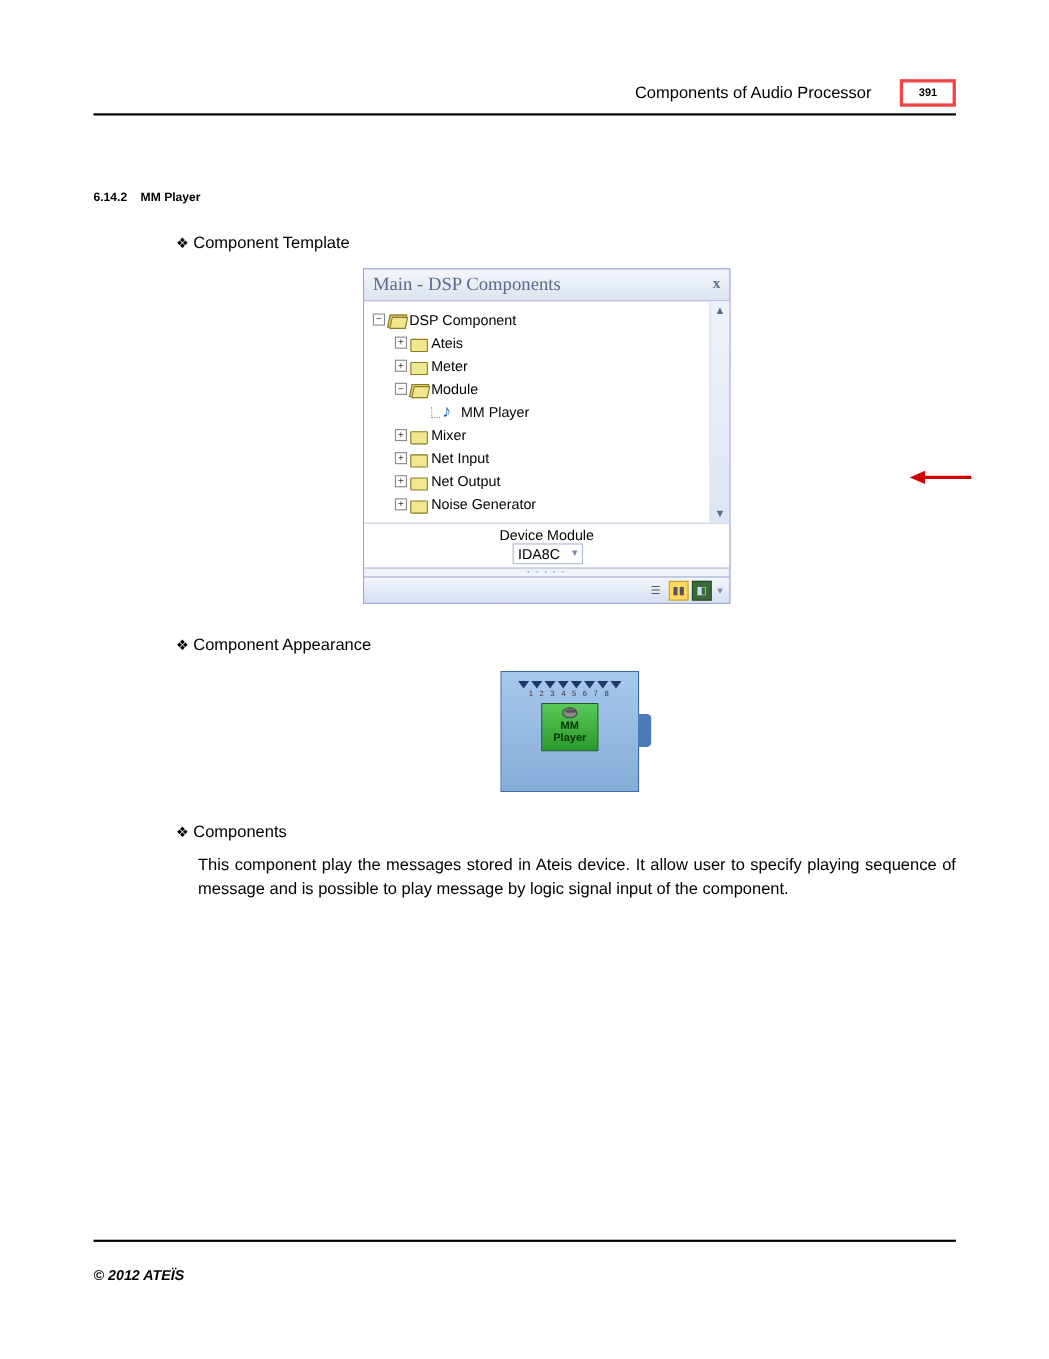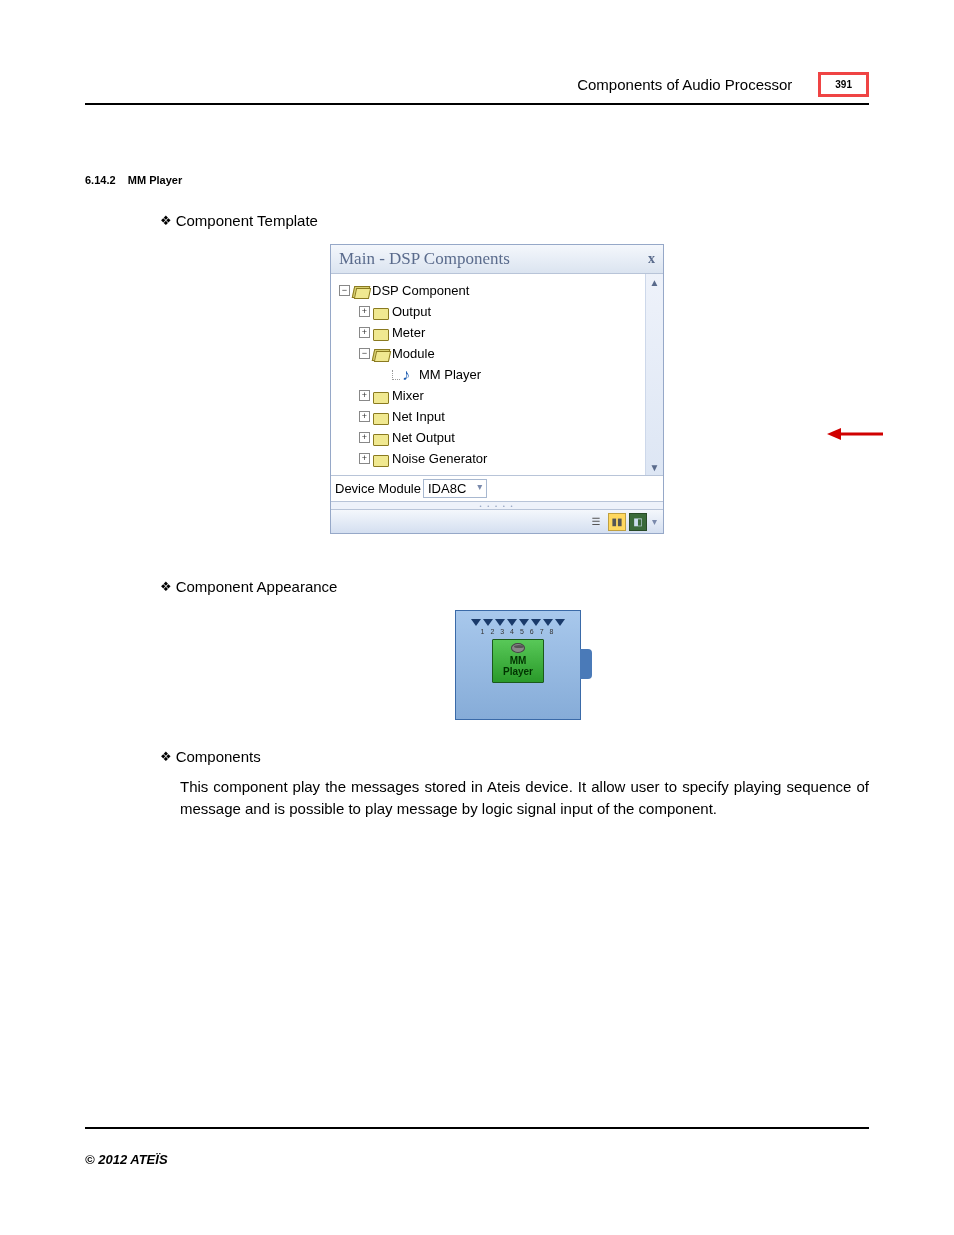--- a/index.html
+++ b/index.html
@@ -171,20 +171,21 @@
     z-index: 10;
   }
   .device-row {
     display: flex;
     align-items: center;
     border-top: 1px solid #b8c4d8;
     background: #fff;
     padding: 3px 4px;
     font-size: 13px;
     font-family: Tahoma, Arial, sans-serif;
+    flex-direction: column;
   }
   .device-select {
     border: 1px solid #a8b8d0;
     padding: 1px 20px 1px 4px;
     background: #fff;
     position: relative;
     margin-left: 2px;
   }
   .device-select::after {
     content: "▾"; position: absolute; right: 4px; top: 1px; color: #7a8aac; font-size: 10px;
@@ -311,21 +312,21 @@
   <div class="tree-area" style="position:relative;">
     <div class="tree-content">
       <div class="tree-row">
         <span class="expander">−</span>
         <span class="icon-folder-open"></span>
         <span>DSP Component</span>
       </div>
       <div class="tree-row" style="padding-left:20px">
         <span class="expander">+</span>
         <span class="icon-folder"></span>
-        <span>Output</span>
+        <span>Ateis</span>
       </div>
       <div class="tree-row" style="padding-left:20px">
         <span class="expander">+</span>
         <span class="icon-folder"></span>
         <span>Meter</span>
       </div>
       <div class="tree-row" style="padding-left:20px">
         <span class="expander">−</span>
         <span class="icon-folder-open"></span>
         <span>Module</span>

